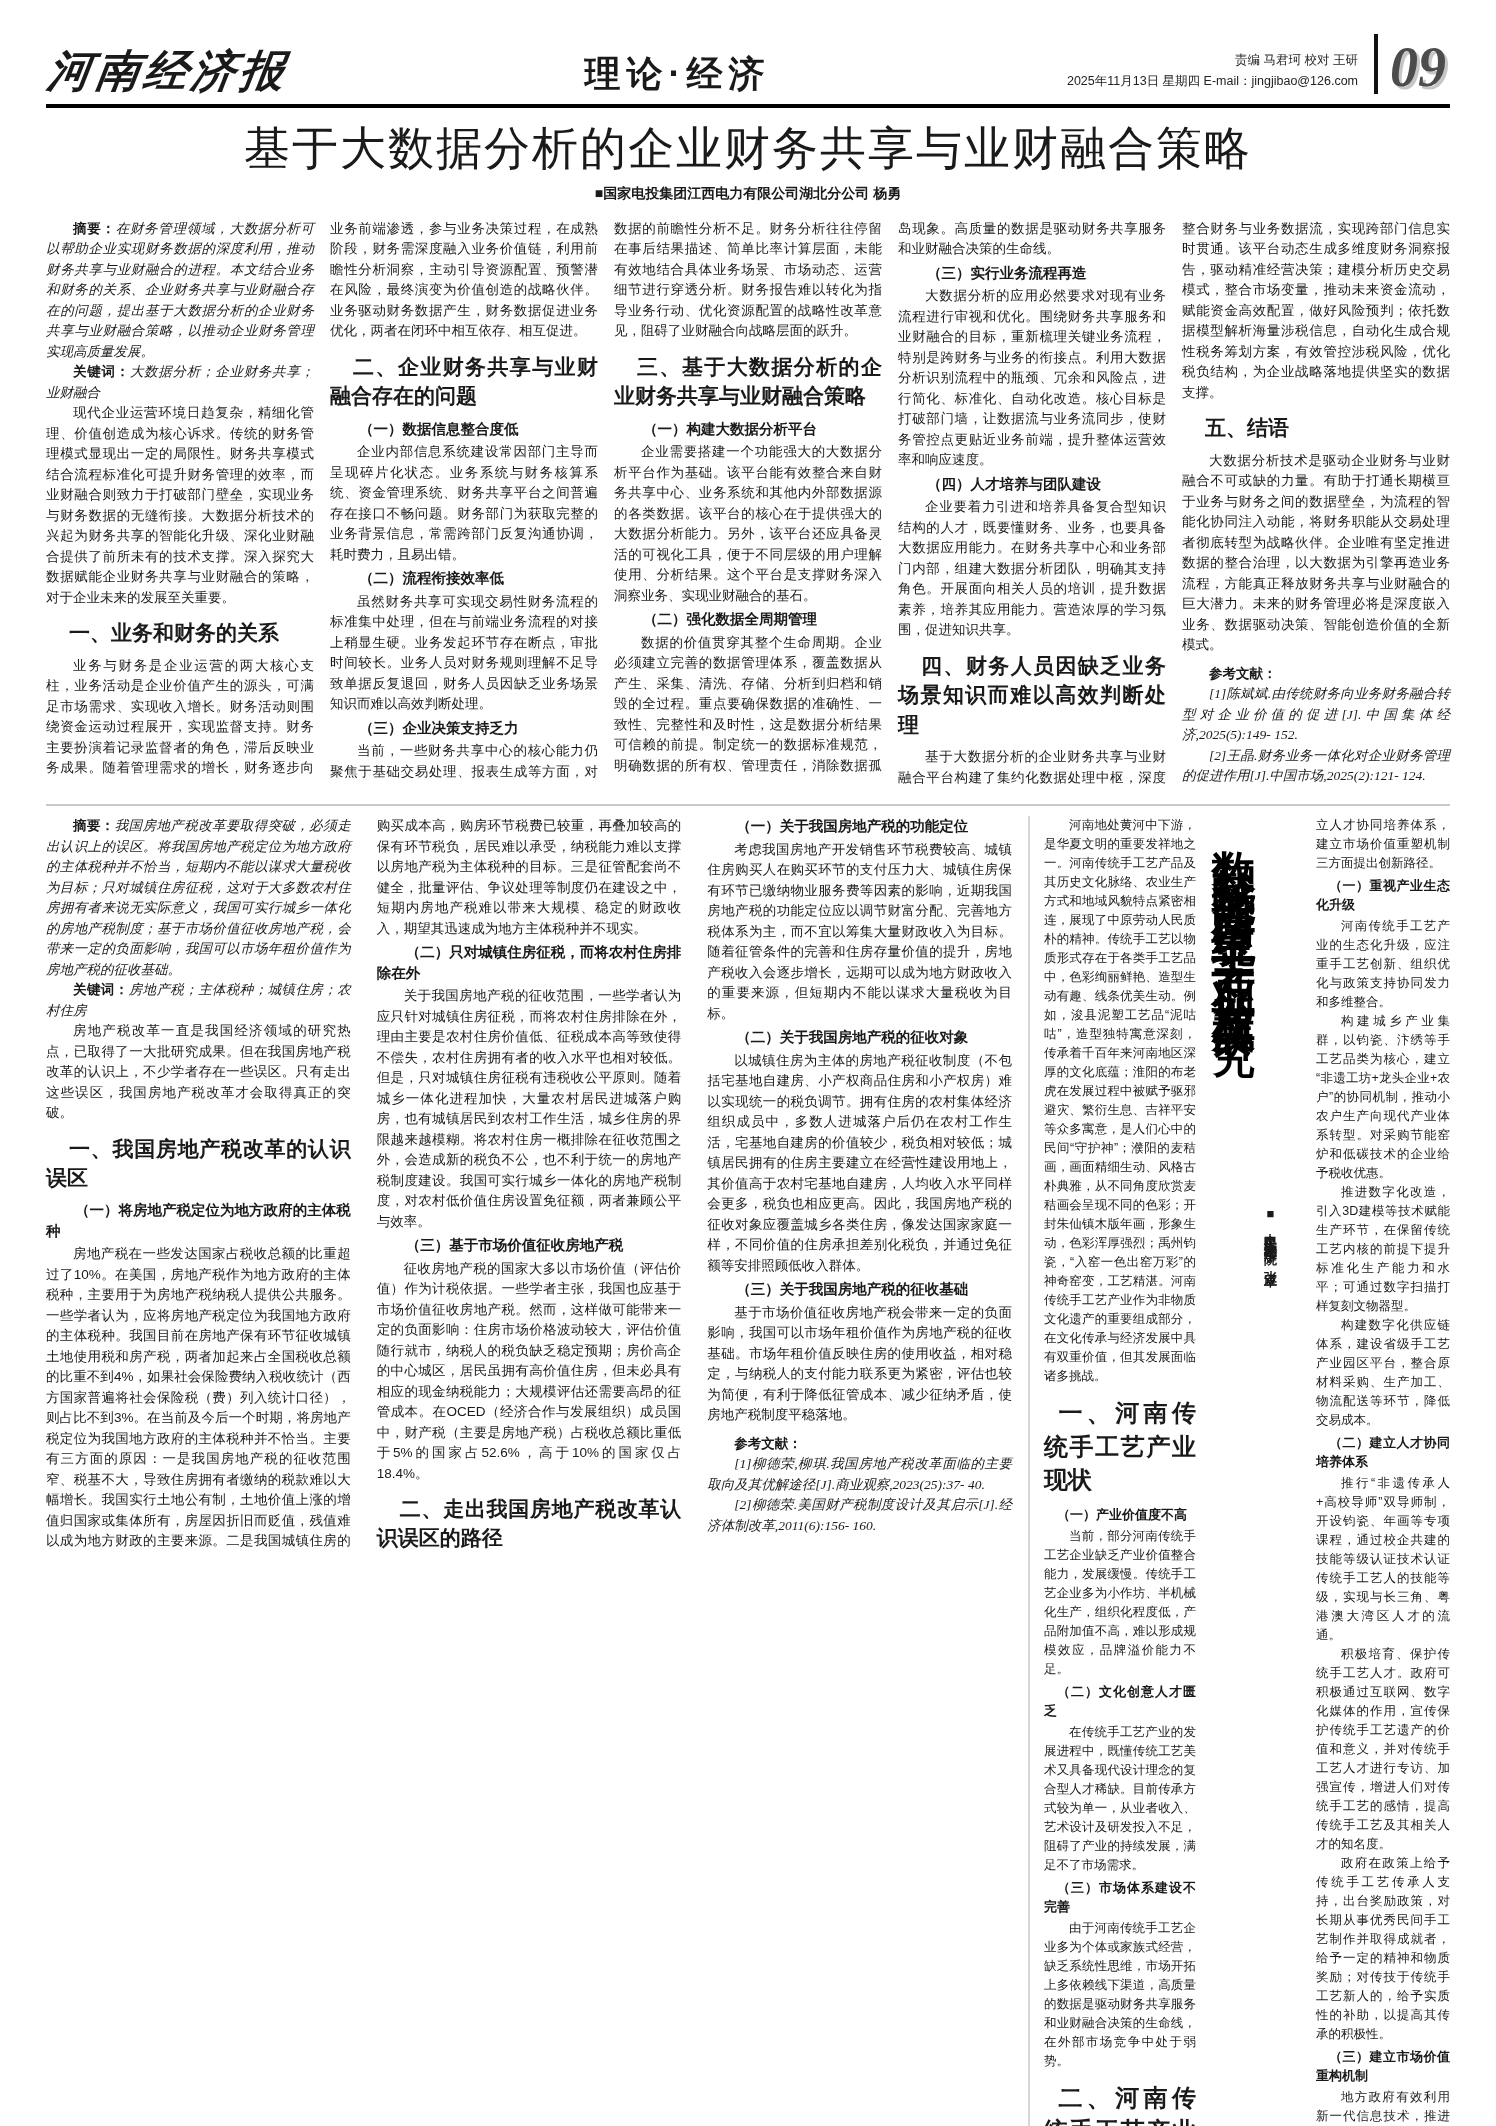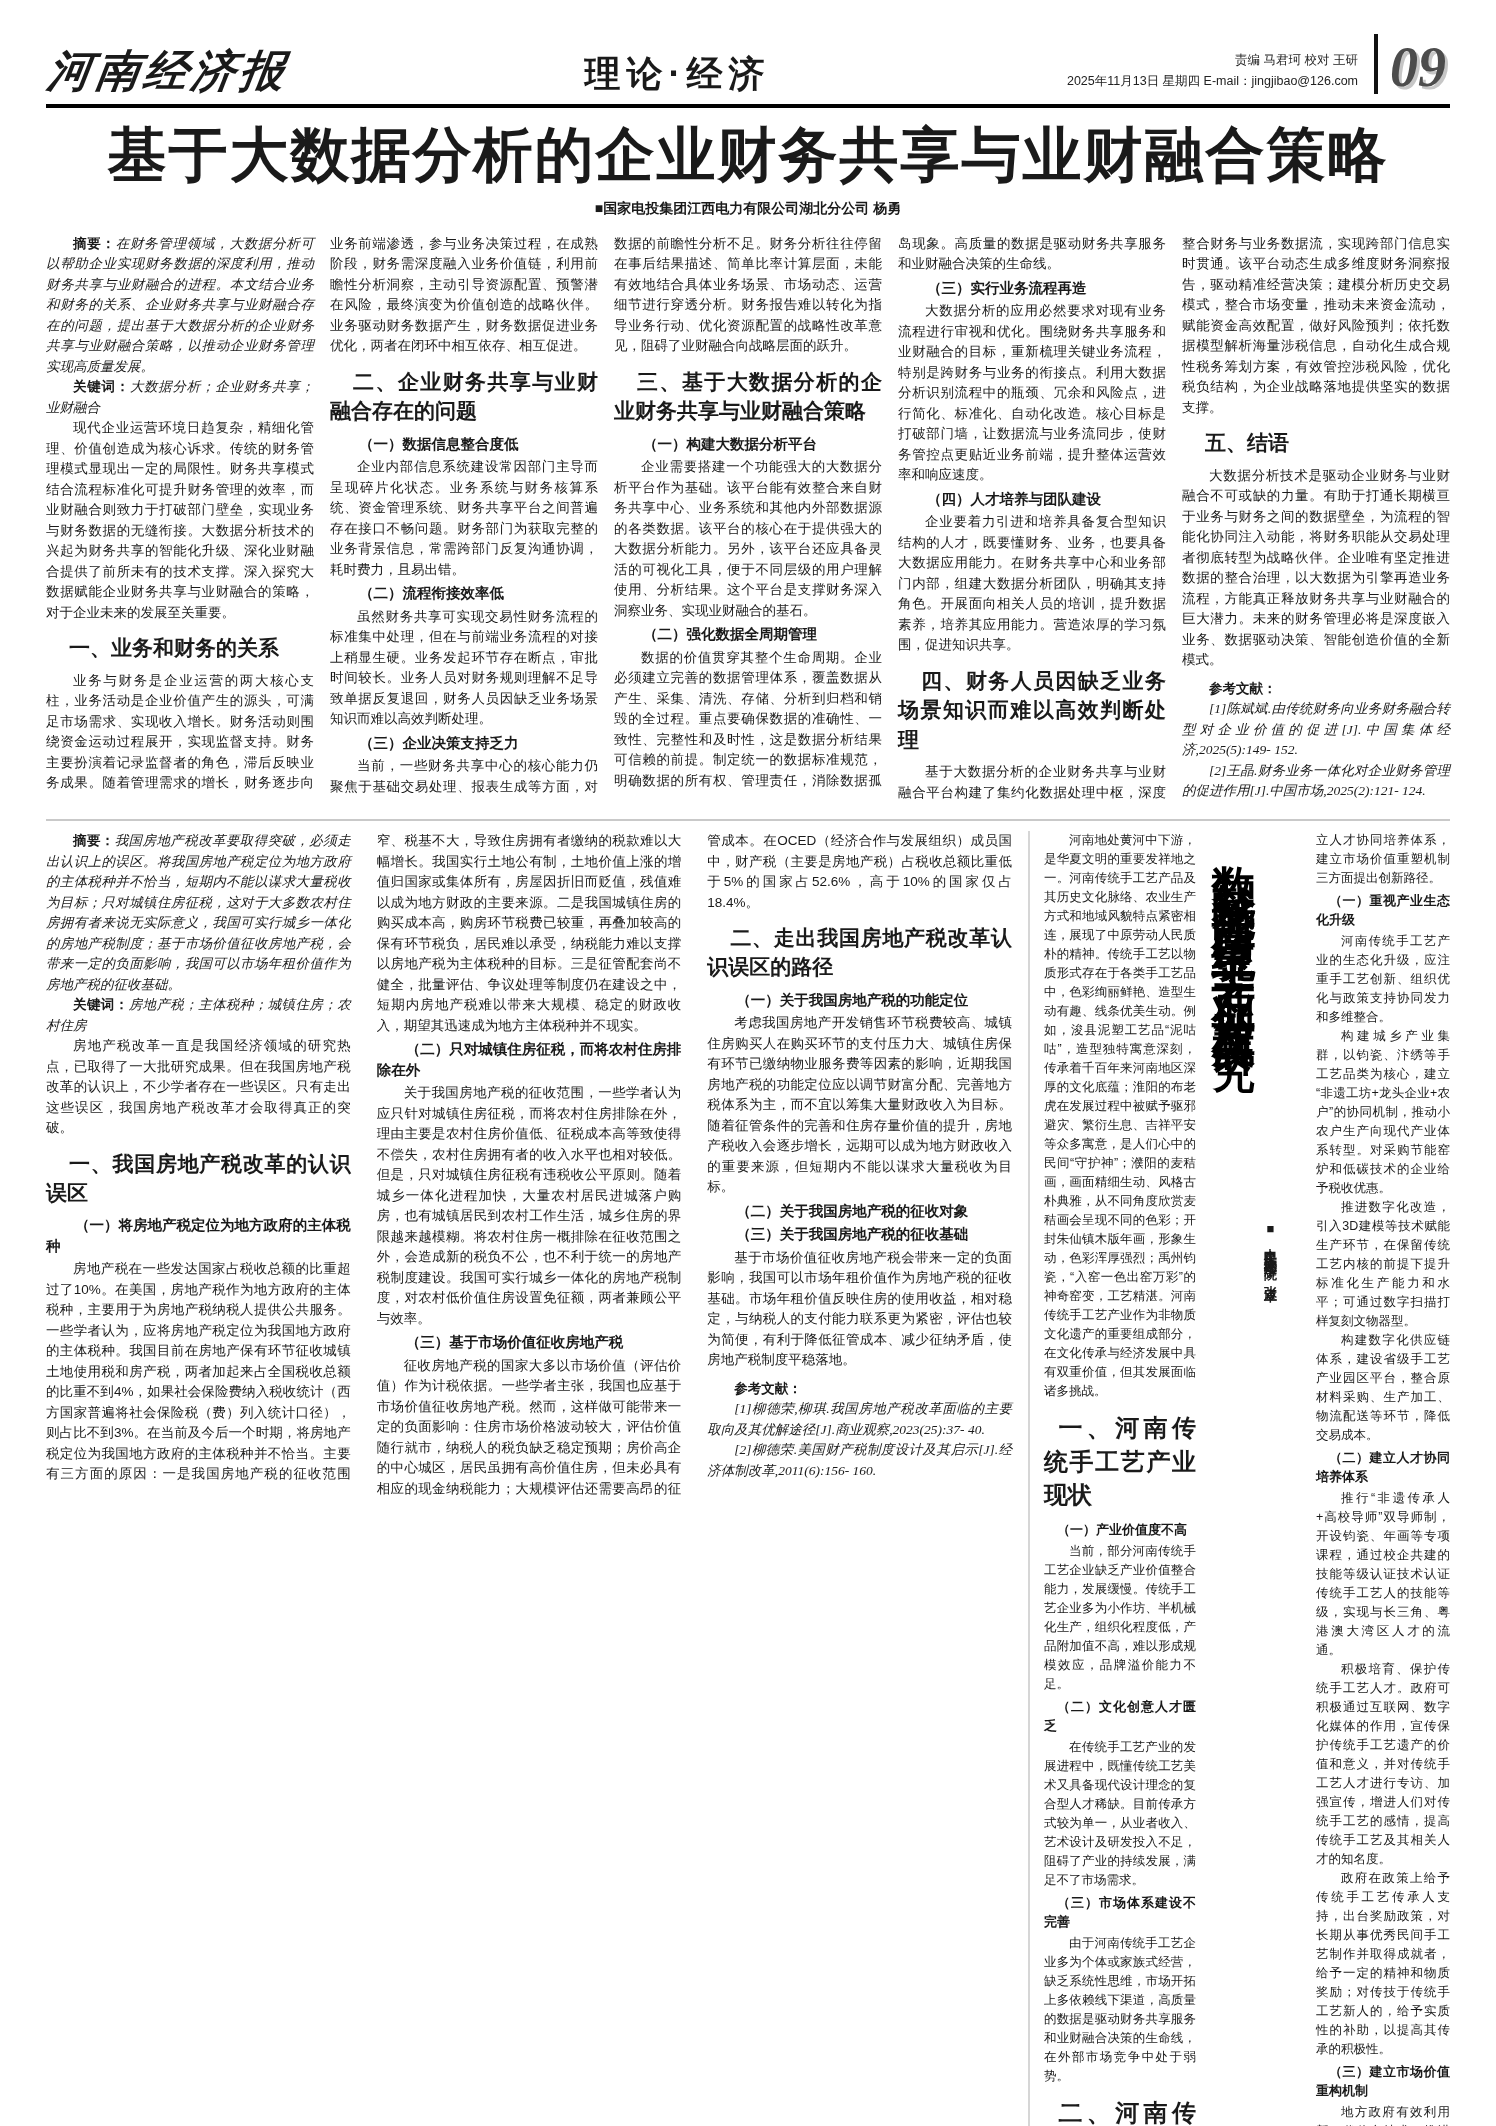--- a/index.html
+++ b/index.html
@@ -24,21 +24,21 @@
     font-family:"Liberation Serif","DejaVu Serif",serif;
     font-weight:900; font-style:italic; font-size:56px; line-height:0.95;
     color:#4c4c4c; text-shadow:3px 3px 0 #c6c6c6; padding-right:2px;
   }
   .head-rule { height:4px; background:#000; margin-top:2px; }
 
   
   .article1 { margin-top:14px; }
   .a1-title {
     margin:6px 0 10px; text-align:center;
-    font-size:59px; font-weight:700; letter-spacing:2px; line-height:1.15;
+    font-size:46px; font-weight:400; letter-spacing:2px; line-height:1.15;
   }
   .a-byline { text-align:center; font-size:14px; font-weight:bold; margin:4px 0 16px; }
   .a1-body { columns:5; column-gap:16px; font-size:13.5px; line-height:20.5px; text-align:justify; }
 
   
   .divider { height:2px; background:#c9c9c9; margin:16px 0 10px; }
 
   
   .lower { display:flex; align-items:stretch; }
   .article2 { width:966px; flex:none; padding-right:16px; }
@@ -146,20 +146,21 @@
           <div class="blk h2">（一）将房地产税定位为地方政府的主体税种</div>
           <div class="blk p">房地产税在一些发达国家占税收总额的比重超过了10%。在美国，房地产税作为地方政府的主体税种，主要用于为房地产税纳税人提供公共服务。一些学者认为，应将房地产税定位为我国地方政府的主体税种。我国目前在房地产保有环节征收城镇土地使用税和房产税，两者加起来占全国税收总额的比重不到4%，如果社会保险费纳入税收统计（西方国家普遍将社会保险税（费）列入统计口径），则占比不到3%。在当前及今后一个时期，将房地产税定位为我国地方政府的主体税种并不恰当。主要有三方面的原因：一是我国房地产税的征收范围窄、税基不大，导致住房拥有者缴纳的税款难以大幅增长。我国实行土地公有制，土地价值上涨的增值归国家或集体所有，房屋因折旧而贬值，残值难以成为地方财政的主要来源。二是我国城镇住房的购买成本高，购房环节税费已较重，再叠加较高的保有环节税负，居民难以承受，纳税能力难以支撑以房地产税为主体税种的目标。三是征管配套尚不健全，批量评估、争议处理等制度仍在建设之中，短期内房地产税难以带来大规模、稳定的财政收入，期望其迅速成为地方主体税种并不现实。</div>
           <div class="blk h2">（二）只对城镇住房征税，而将农村住房排除在外</div>
           <div class="blk p">关于我国房地产税的征收范围，一些学者认为应只针对城镇住房征税，而将农村住房排除在外，理由主要是农村住房价值低、征税成本高等致使得不偿失，农村住房拥有者的收入水平也相对较低。但是，只对城镇住房征税有违税收公平原则。随着城乡一体化进程加快，大量农村居民进城落户购房，也有城镇居民到农村工作生活，城乡住房的界限越来越模糊。将农村住房一概排除在征收范围之外，会造成新的税负不公，也不利于统一的房地产税制度建设。我国可实行城乡一体化的房地产税制度，对农村低价值住房设置免征额，两者兼顾公平与效率。</div>
           <div class="blk h2">（三）基于市场价值征收房地产税</div>
           <div class="blk p">征收房地产税的国家大多以市场价值（评估价值）作为计税依据。一些学者主张，我国也应基于市场价值征收房地产税。然而，这样做可能带来一定的负面影响：住房市场价格波动较大，评估价值随行就市，纳税人的税负缺乏稳定预期；房价高企的中心城区，居民虽拥有高价值住房，但未必具有相应的现金纳税能力；大规模评估还需要高昂的征管成本。在OCED（经济合作与发展组织）成员国中，财产税（主要是房地产税）占税收总额比重低于5%的国家占52.6%，高于10%的国家仅占18.4%。</div>
           <div class="blk h1">二、走出我国房地产税改革认识误区的路径</div>
           <div class="blk h2">（一）关于我国房地产税的功能定位</div>
           <div class="blk p">考虑我国房地产开发销售环节税费较高、城镇住房购买人在购买环节的支付压力大、城镇住房保有环节已缴纳物业服务费等因素的影响，近期我国房地产税的功能定位应以调节财富分配、完善地方税体系为主，而不宜以筹集大量财政收入为目标。随着征管条件的完善和住房存量价值的提升，房地产税收入会逐步增长，远期可以成为地方财政收入的重要来源，但短期内不能以谋求大量税收为目标。</div>
           <div class="blk h2">（二）关于我国房地产税的征收对象</div>
+          <div class="blk p">以城镇住房为主体的房地产税征收制度（不包括宅基地自建房、小产权商品住房和小产权房）难以实现统一的税负调节。拥有住房的农村集体经济组织成员中，多数人进城落户后仍在农村工作生活，宅基地自建房的价值较少，税负相对较低；城镇居民拥有的住房主要建立在经营性建设用地上，其价值高于农村宅基地自建房，人均收入水平同样会更多，税负也相应更高。因此，我国房地产税的征收对象应覆盖城乡各类住房，像发达国家家庭一样，不同价值的住房承担差别化税负，并通过免征额等安排照顾低收入群体。</div>
           <div class="blk h2">（三）关于我国房地产税的征收基础</div>
           <div class="blk p">基于市场价值征收房地产税会带来一定的负面影响，我国可以市场年租价值作为房地产税的征收基础。市场年租价值反映住房的使用收益，相对稳定，与纳税人的支付能力联系更为紧密，评估也较为简便，有利于降低征管成本、减少征纳矛盾，使房地产税制度平稳落地。</div>
           <div class="blk refh">参考文献：</div>
           <div class="blk ref">[1]柳德荣,柳琪.我国房地产税改革面临的主要取向及其优解途径[J].商业观察,2023(25):37- 40.</div>
           <div class="blk ref">[2]柳德荣.美国财产税制度设计及其启示[J].经济体制改革,2011(6):156- 160.</div>
         </div>
     </article>
 
     <aside class="article3">
       <div class="a3-colA">

